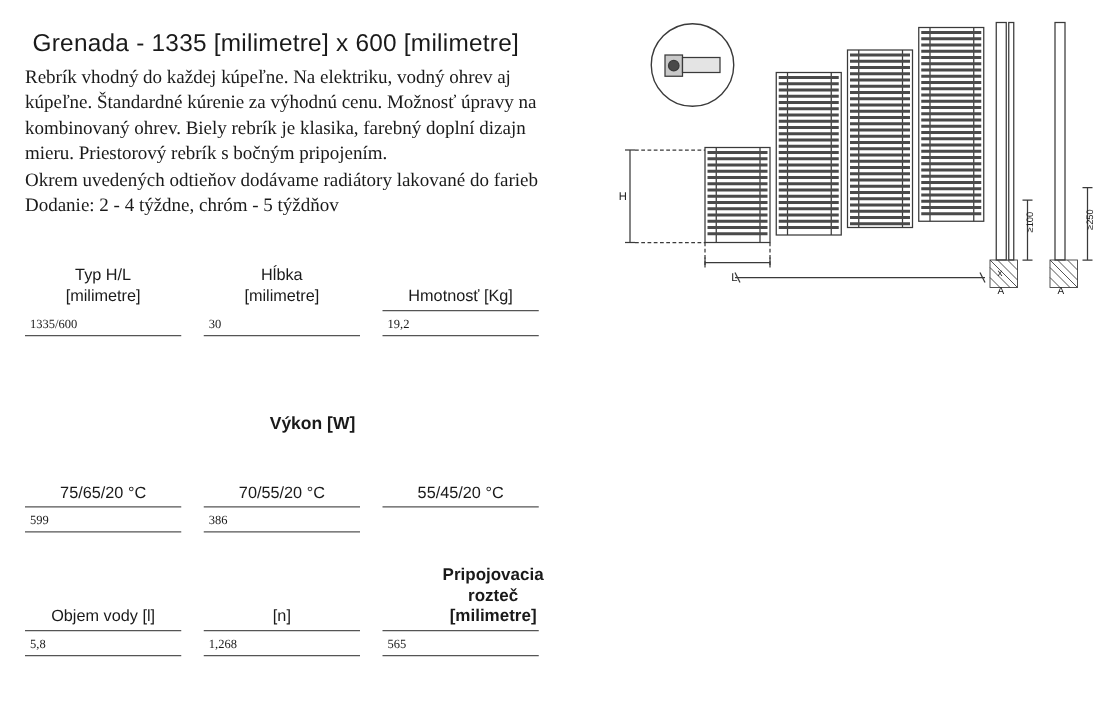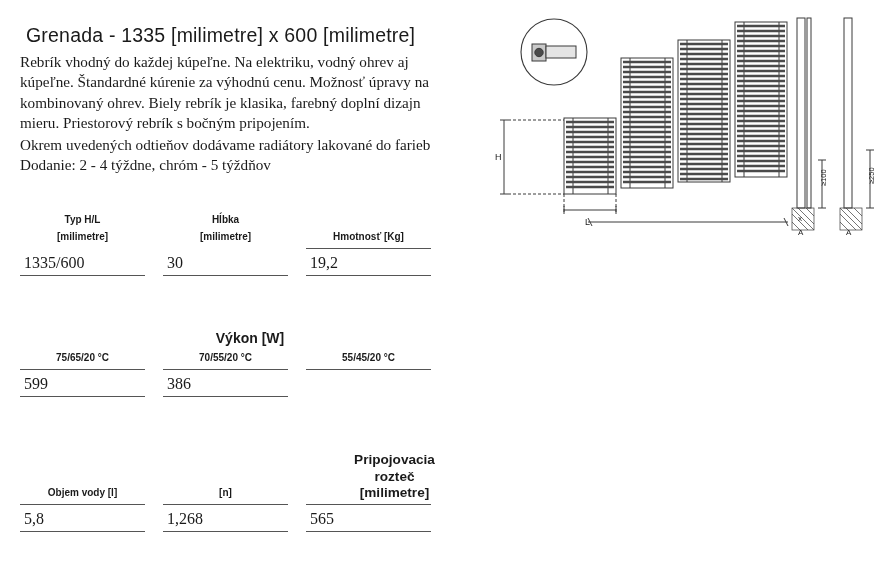--- a/index.html
+++ b/index.html
@@ -60,29 +60,29 @@
   .tbl-row {
     display: flex;
   }
   .cell {
     width: 125px;
     margin-right: 18px;
     position: relative;
   }
   .hdr {
     font-family: "Liberation Sans", sans-serif;
-    font-size: 10px;
-    font-weight: bold;
+    font-size: 13px;
+    font-weight: normal;
     text-align: center;
     line-height: 16.5px;
     white-space: pre-line;
   }
   .val {
     font-family: "Liberation Serif", serif;
-    font-size: 16px;
+    font-size: 10px;
     padding: 1px 0 3px 4px;
     border-bottom: 1.4px solid #555;
   }
   .val-wrap { margin-top: 4px; }
   .hdr-underline {
     border-bottom: 1.4px solid #555;
     padding-bottom: 2px;
   }
   .group-label {
     position: absolute;
@@ -90,21 +90,21 @@
     font-size: 14px;
     font-weight: bold;
     text-align: center;
   }
 
   
   #table1 { top: 212px; }
   #table1 .cell:nth-child(1) .hdr { white-space: pre-line; }
   
   #table2 { top: 350px; }
-  #table2 .hdr { padding-bottom: 2px; }
+  #table2 .hdr { padding-bottom: 2px; margin-top: 36px; }
   
   #table3 { top: 485px; }
 
   #vykon-label { left: 185px; top: 330px; width: 130px; }
   #pripoj-label { left: 322px; top: 452px; width: 145px; font-size:13.6px; line-height:16.5px; white-space: pre-line; }
 
   
   .drawing {
     position: absolute;
     left: 492px;

